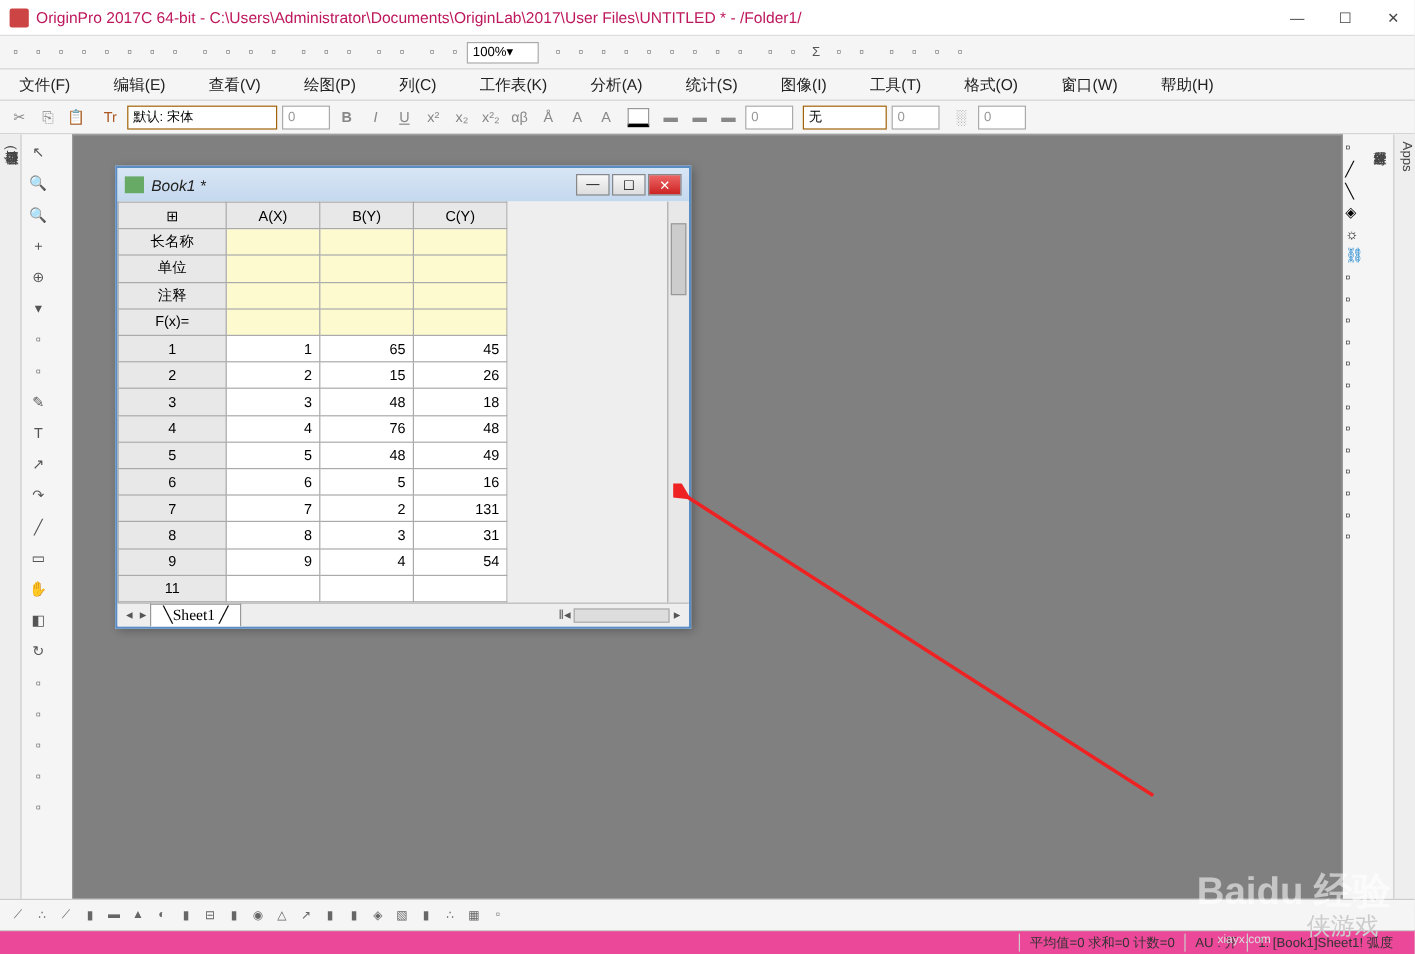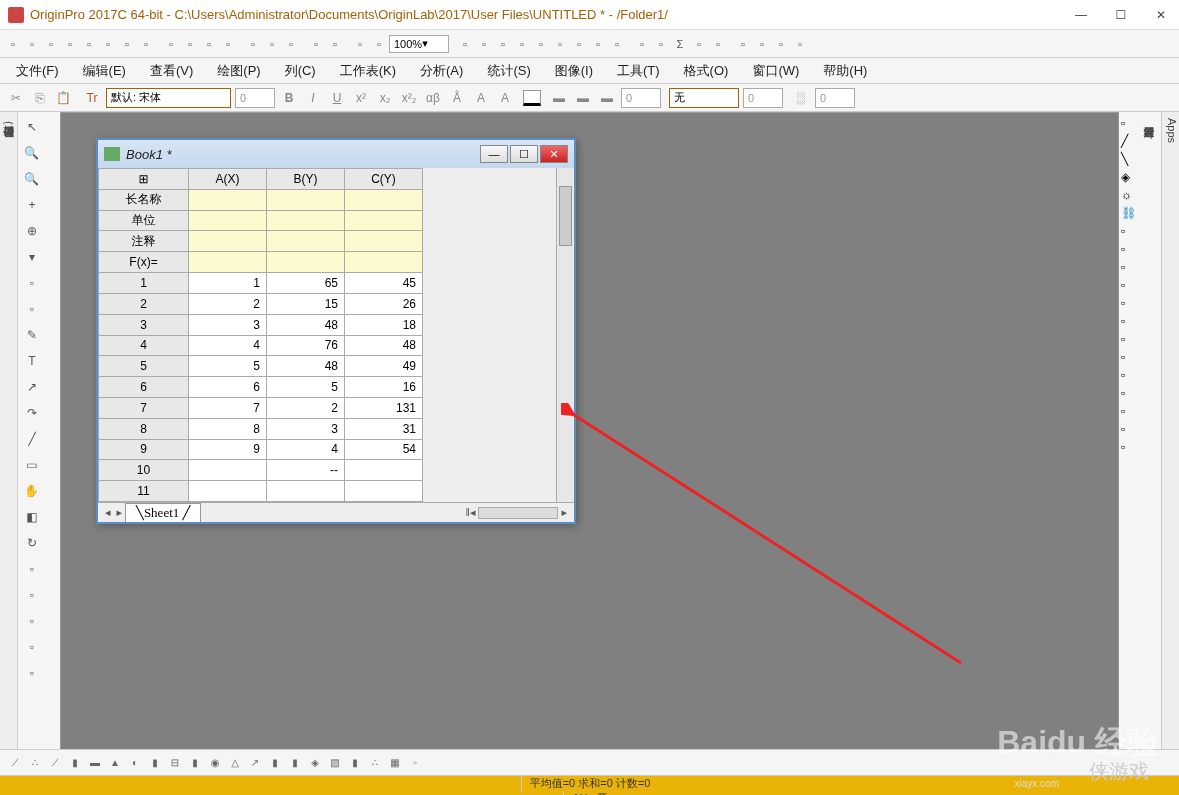--- a/index.html
+++ b/index.html
@@ -1,28 +1,28 @@
 <!DOCTYPE html>
 <html><head>
 <meta charset="utf-8">
 <style>
 * { box-sizing: border-box; margin: 0; padding: 0; }
 body { font-family: "Microsoft YaHei", Arial, sans-serif; font-size: 12px; background: #fff; width: 1179px; height: 795px; overflow: hidden; position: relative; }
 .titlebar { height: 30px; display: flex; align-items: center; padding: 0 8px; background: #fff; border-bottom: 1px solid #ddd; }
 .titlebar .icon { width: 16px; height: 16px; background: #c44; border-radius: 2px; margin-right: 6px; }
-.titlebar .title { flex: 1; color: #a16207; font-size: 13px; }
+.titlebar .title { flex: 1; color: #be185d; font-size: 13px; }
 .titlebar .winbtns { display: flex; gap: 20px; }
 .titlebar .winbtns span { width: 20px; text-align: center; color: #444; cursor: pointer; }
 
 .toolbar { height: 28px; display: flex; align-items: center; padding: 2px 4px; border-bottom: 1px solid #ccc; background: #f5f5f5; gap: 1px; }
 .toolbar .tbtn { width: 18px; height: 18px; border: 1px solid transparent; display: inline-flex; align-items: center; justify-content: center; font-size: 11px; color: #555; cursor: pointer; }
 .toolbar .sep { width: 5px; }
 .toolbar .zoom { width: 60px; height: 18px; border: 1px solid #aaa; font-size: 11px; padding: 0 4px; display: inline-flex; align-items: center; background: #fff; }
 
-.menubar { height: 26px; display: flex; align-items: center; padding: 0 8px; background: #f5f5f5; border-bottom: 1px solid #ccc; gap: 8px; }
+.menubar { height: 26px; display: flex; align-items: center; padding: 0 8px; background: #f5f5f5; border-bottom: 1px solid #ccc; gap: 20px; }
 .menubar .menu { padding: 3px 8px; cursor: pointer; font-size: 13px; color: #222; }
 
 .formatbar { height: 28px; display: flex; align-items: center; padding: 2px 6px; border-bottom: 1px solid #ccc; background: #f5f5f5; gap: 4px; }
 .formatbar .fontbox { width: 125px; height: 20px; border: 1px solid #a16207; background: #fff; padding: 0 4px; display: flex; align-items: center; font-size: 11px; }
 .formatbar .sizebox { width: 40px; height: 20px; border: 1px solid #aaa; background: #fff; padding: 0 4px; display: flex; align-items: center; font-size: 11px; color: #999; }
 .formatbar .fbtn { width: 20px; height: 20px; display: inline-flex; align-items: center; justify-content: center; font-size: 12px; color: #888; cursor: pointer; }
 .formatbar .colorbox { width: 18px; height: 16px; border: 1px solid #999; background: #fff; }
 
 .workspace { position: absolute; top: 112px; left: 60px; right: 60px; bottom: 40px; background: #808080; border: 1px solid #999; }
 
@@ -54,21 +54,21 @@
 .scrollcol { width: 18px; background: #e8e8e8; border-left: 1px solid #aaa; position: relative; }
 .scrollcol .thumb { position: absolute; top: 18px; left: 2px; right: 2px; height: 60px; background: #ccc; border: 1px solid #999; }
 .sheettabs { height: 20px; background: #eee; border-top: 1px solid #aaa; display: flex; align-items: center; padding: 0 4px; font-size: 11px; }
 .sheettabs .nav { padding: 0 3px; cursor: pointer; color: #555; }
 .sheettabs .tab { padding: 1px 10px; background: #fff; border: 1px solid #999; border-bottom: none; font-family: "Times New Roman"; font-size: 13px; }
 .sheettabs .spacer { flex: 1; }
 
 .bottombar { position: absolute; bottom: 20px; left: 0; right: 0; height: 26px; background: #f5f5f5; border-top: 1px solid #ccc; display: flex; align-items: center; padding: 0 6px; gap: 2px; }
 .bottombar .bbtn { width: 18px; height: 18px; display: inline-flex; align-items: center; justify-content: center; font-size: 10px; color: #666; cursor: pointer; }
 
-.statusbar { position: absolute; bottom: 0; left: 0; right: 0; height: 20px; background: #eab308; border-top: 1px solid #ccc; display: flex; align-items: center; padding: 0 10px; font-size: 11px; color: #333; flex-direction: column; }
+.statusbar { position: absolute; bottom: 0; left: 0; right: 0; height: 20px; background: #ec4899; border-top: 1px solid #ccc; display: flex; align-items: center; padding: 0 10px; font-size: 11px; color: #333; }
 .statusbar .fill { flex: 1; }
 .statusbar .seg { padding: 0 8px; border-left: 1px solid #ccc; }
 
 .arrow { position: absolute; top: 290px; left: 500px; pointer-events: none; }
 
 .watermark { position: absolute; bottom: 30px; right: 20px; color: rgba(255,255,255,0.55); font-size: 32px; font-weight: bold; pointer-events: none; display:flex; align-items:center; gap:6px;}
 .watermark2 { position: absolute; bottom: 10px; right: 30px; color: #ccc; font-size: 20px; pointer-events: none; }
 .watermark3 { position: absolute; bottom: 6px; right: 120px; color: #ddd; font-size: 10px; }
 </style>
 </head>
@@ -344,26 +344,20 @@
               <th class="rowhdr">8</th>
   <td>8</td>
   <td>3</td>
   <td>31</td>
             </tr>
             <tr>
               <th class="rowhdr">9</th>
   <td>9</td>
   <td>4</td>
   <td>54</td>
-            </tr>
-            <tr>
-              <th class="rowhdr">10</th>
-  <td></td>
-  <td>--</td>
-  <td></td>
             </tr>
             <tr>
               <th class="rowhdr">11</th>
   <td></td>
   <td></td>
   <td></td>
             </tr>
           </tbody>
       </table>
       <div style="flex:1;background:#eee;"></div>

